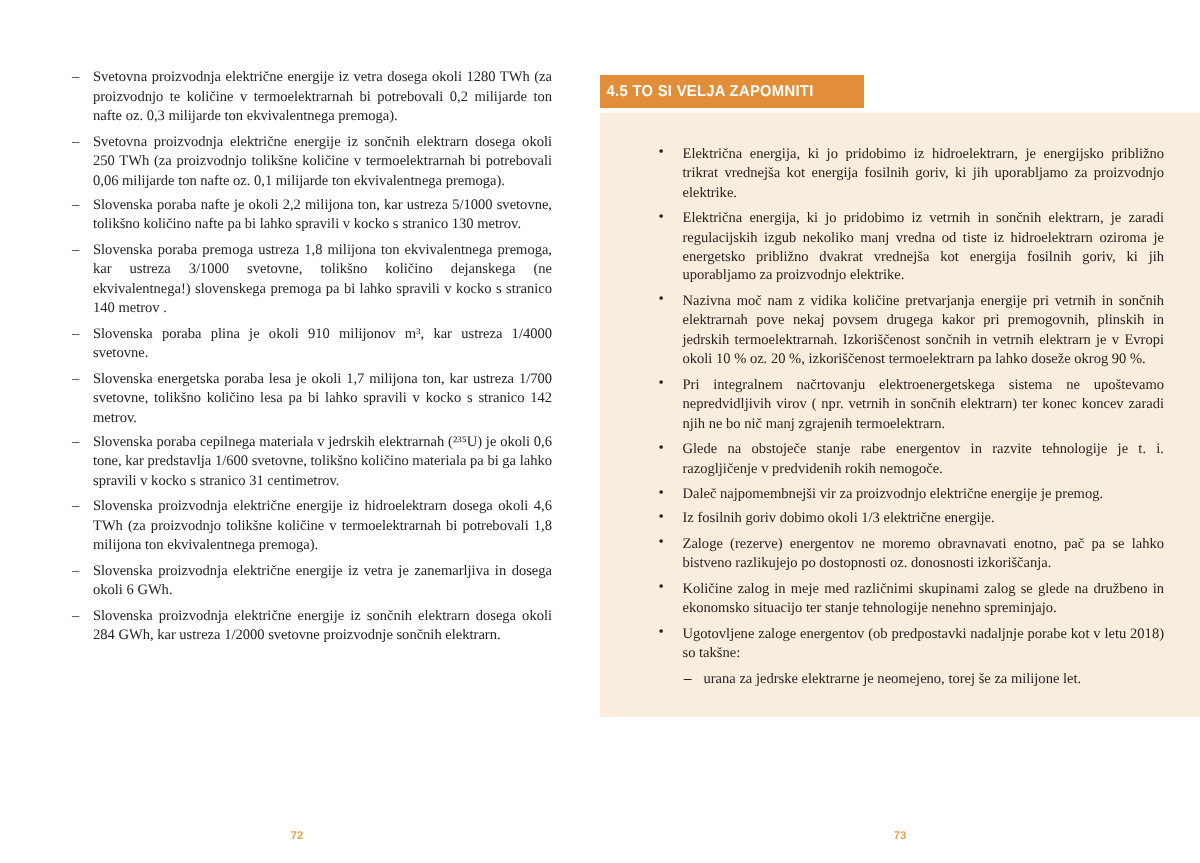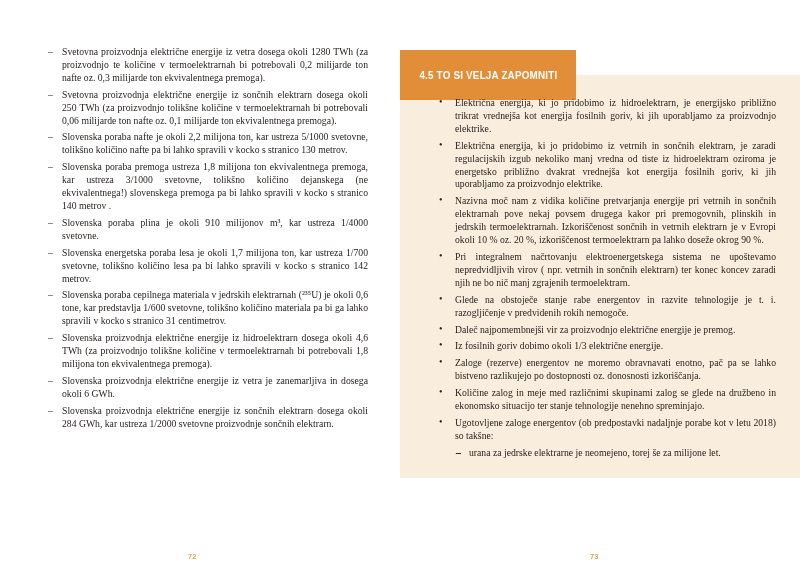--- a/index.html
+++ b/index.html
@@ -21,23 +21,23 @@
   .l-item .marker{
     position:absolute;left:-14px;top:0;
     text-align:left;
   }
   
   .right-panel{
     position:absolute;left:400px;top:75px;width:400px;height:403px;
     background:#f9eedd;
   }
   .orange-badge{
-    position:absolute;left:400px;top:50px;width:176px;height:50px;
+    position:absolute;left:400px;top:50px;width:176px;height:22px;
     background:#e28e39;
-    display:flex;align-items:center;justify-content:center;
+    display:flex;align-items:center;justify-content:flex-start;
   }
   .orange-badge .badge-text{
     color:#ffffff;
     font-family:"Liberation Sans","DejaVu Sans",sans-serif;
     font-weight:700;font-size:10.5px;letter-spacing:0.2px;
     transform:scaleX(0.94);white-space:nowrap;
   }
   .right-content{
     position:absolute;left:455px;top:97px;width:321px;
   }
@@ -59,21 +59,21 @@
     margin-bottom:4px;
   }
   .r-sub .marker{
     position:absolute;left:-13px;top:0;
   }
   
   .page-num{
     position:absolute;top:552px;width:20px;
     font-family:"Liberation Sans","DejaVu Sans",sans-serif;
     font-weight:700;font-size:7.5px;color:#e0a44e;
-    text-align:left;
+    text-align:center;
   }
   .page-num.left{left:188px;}
   .page-num.right{left:590px;}
 </style>
 </head>
 <body>
 
 <div class="left-page">
   <div class="l-item">
     <span class="marker">–</span>

